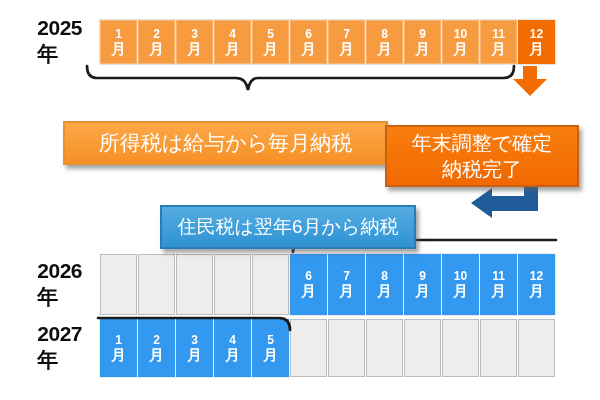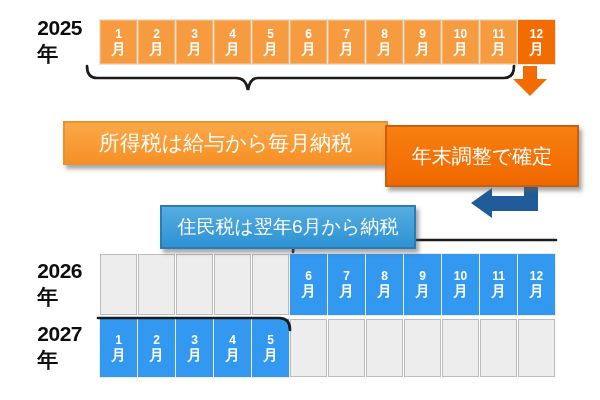--- a/index.html
+++ b/index.html
@@ -188,18 +188,19 @@
     <path class="bracket" d="M98,318 L279,318 Q290,318 290,330"></path>
     <polygon fill="#F26C02" points="523,66 537,66 537,79 547,79 530,96 513,79 523,79"></polygon>
     <polygon fill="#1F5C99" points="524,166 538,166 538,211 492,211 492,218 471,203 492,188 492,196 524,196"></polygon>
   </svg>
 
   <div class="box box-income">
     <span>所得税は給与から毎月納税</span>
   </div>
   <div class="box box-yearend">
     <div>年末調整で確定</div>
+    <div>納税完了</div>
   </div>
   <div class="box box-resident">
     <span>住民税は翌年6月から納税</span>
   </div>
 
 </div>
 
 </body></html>

